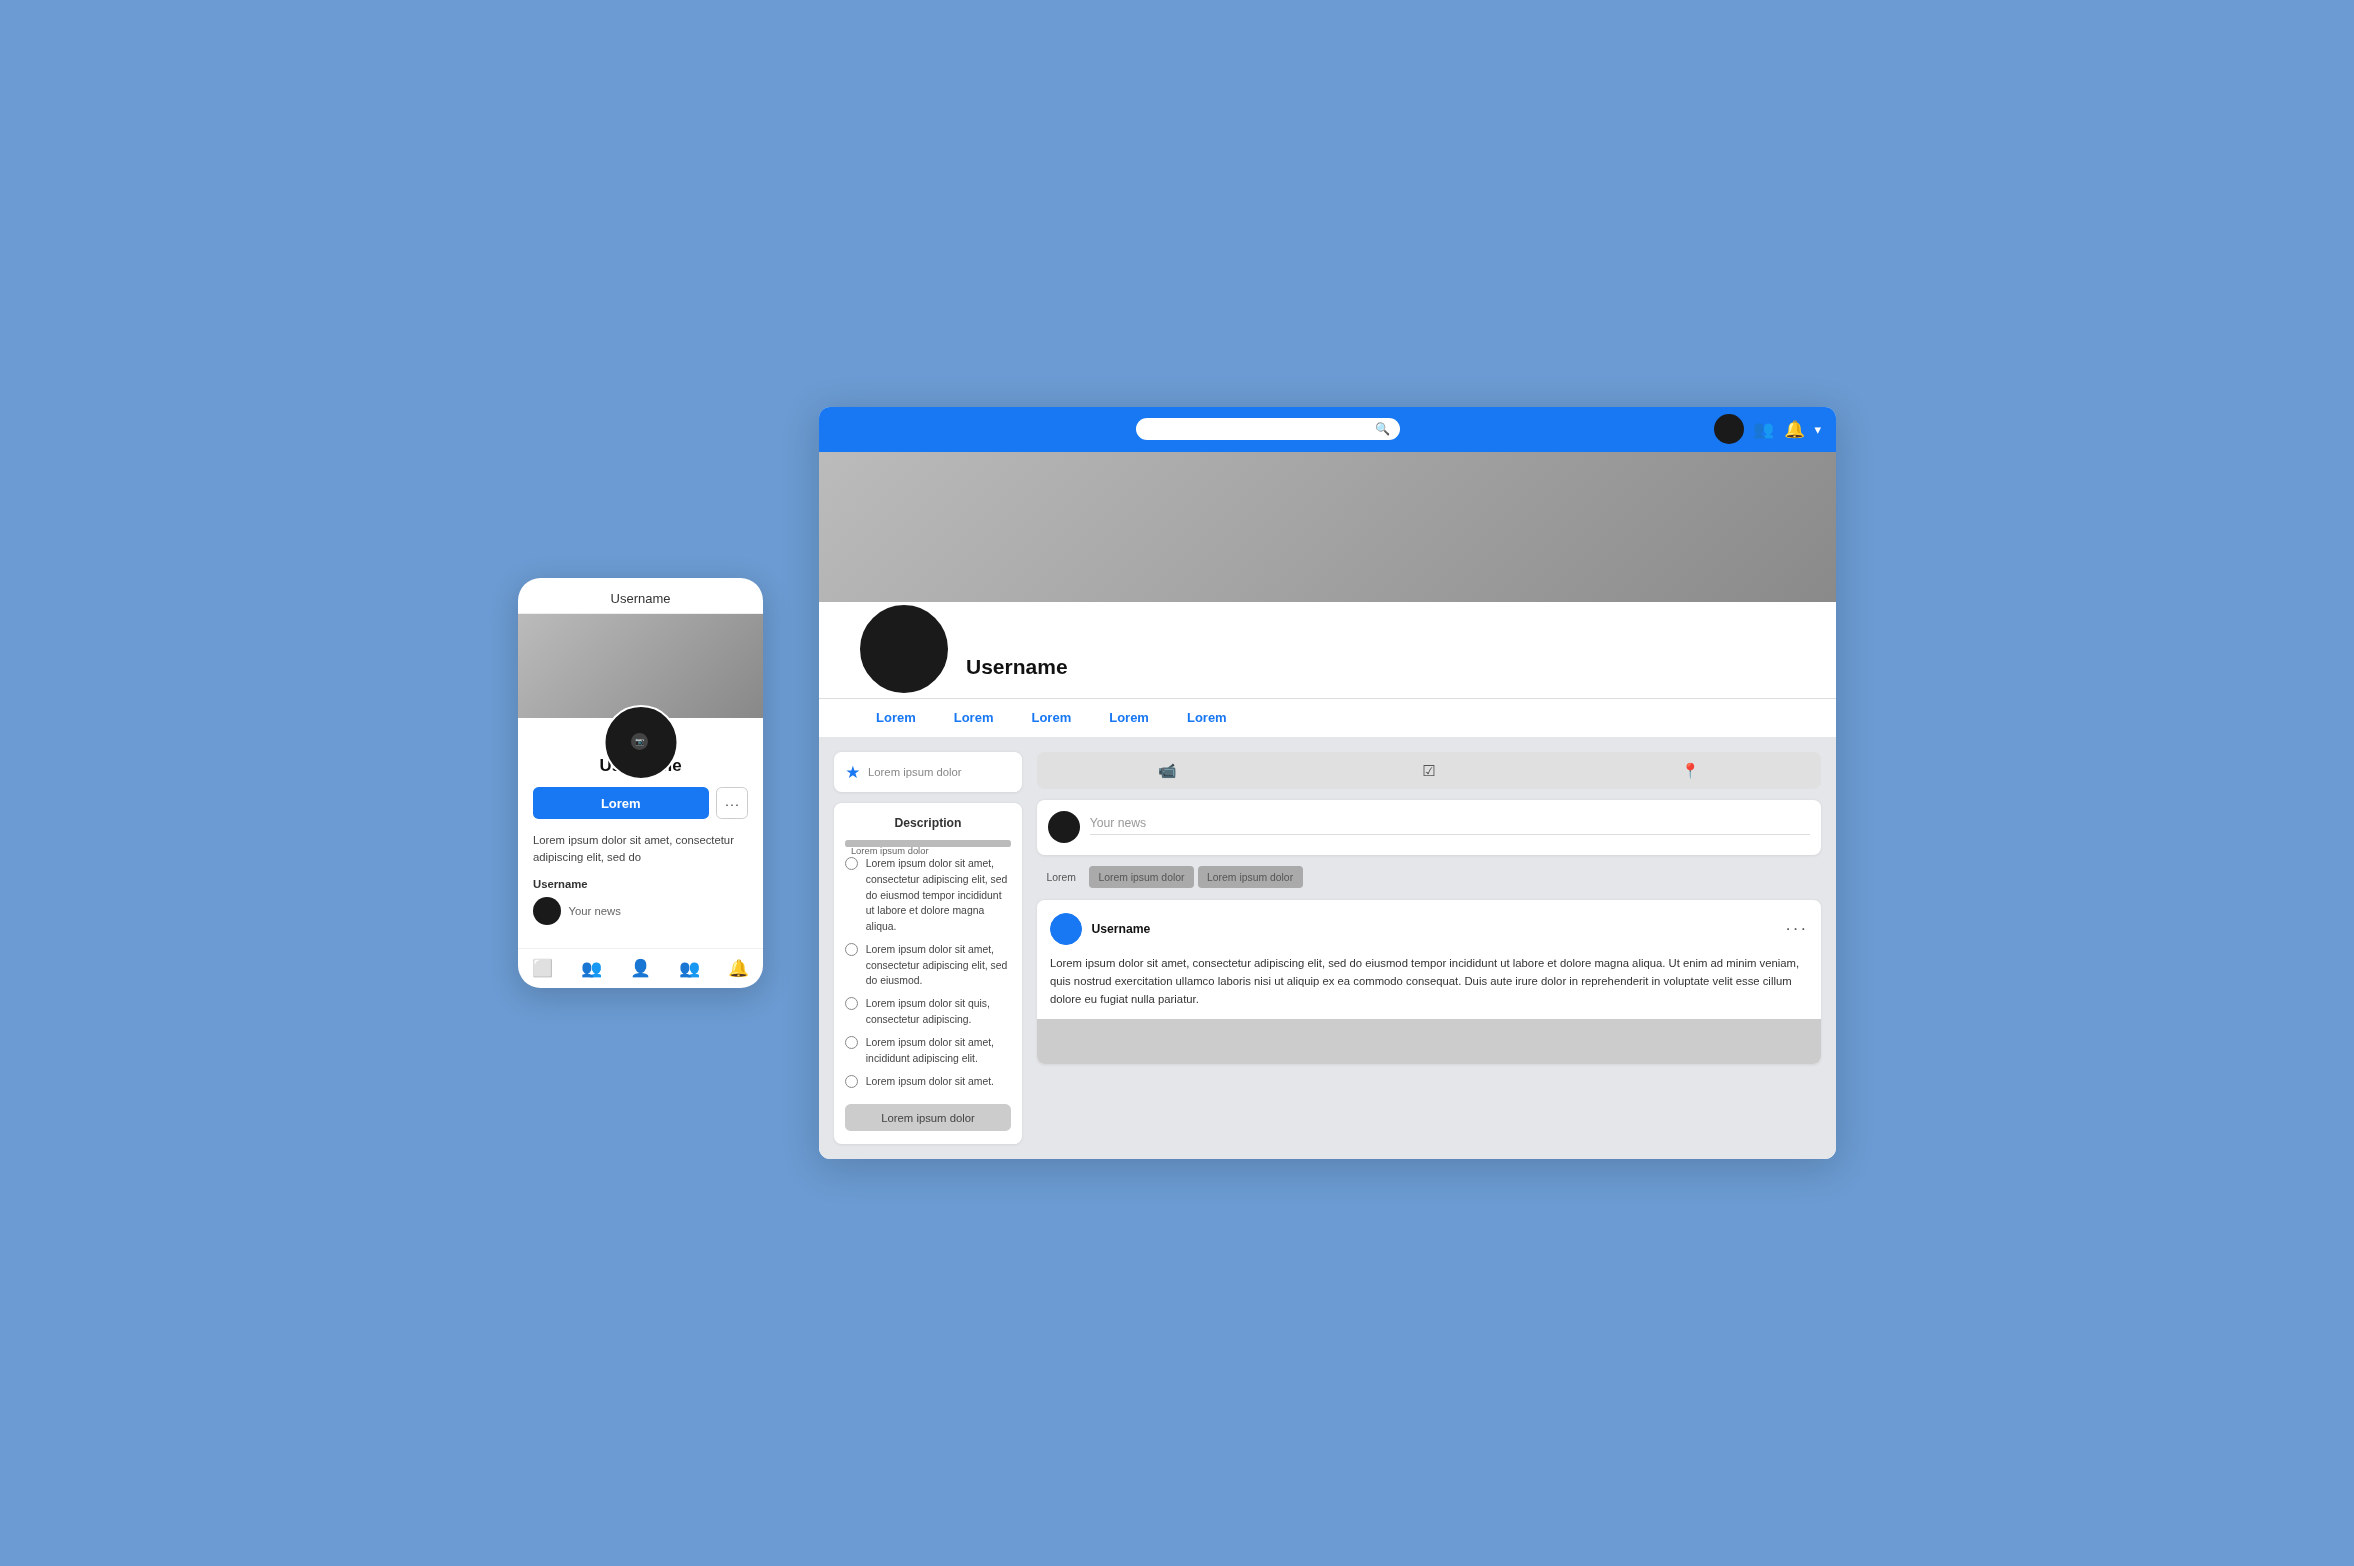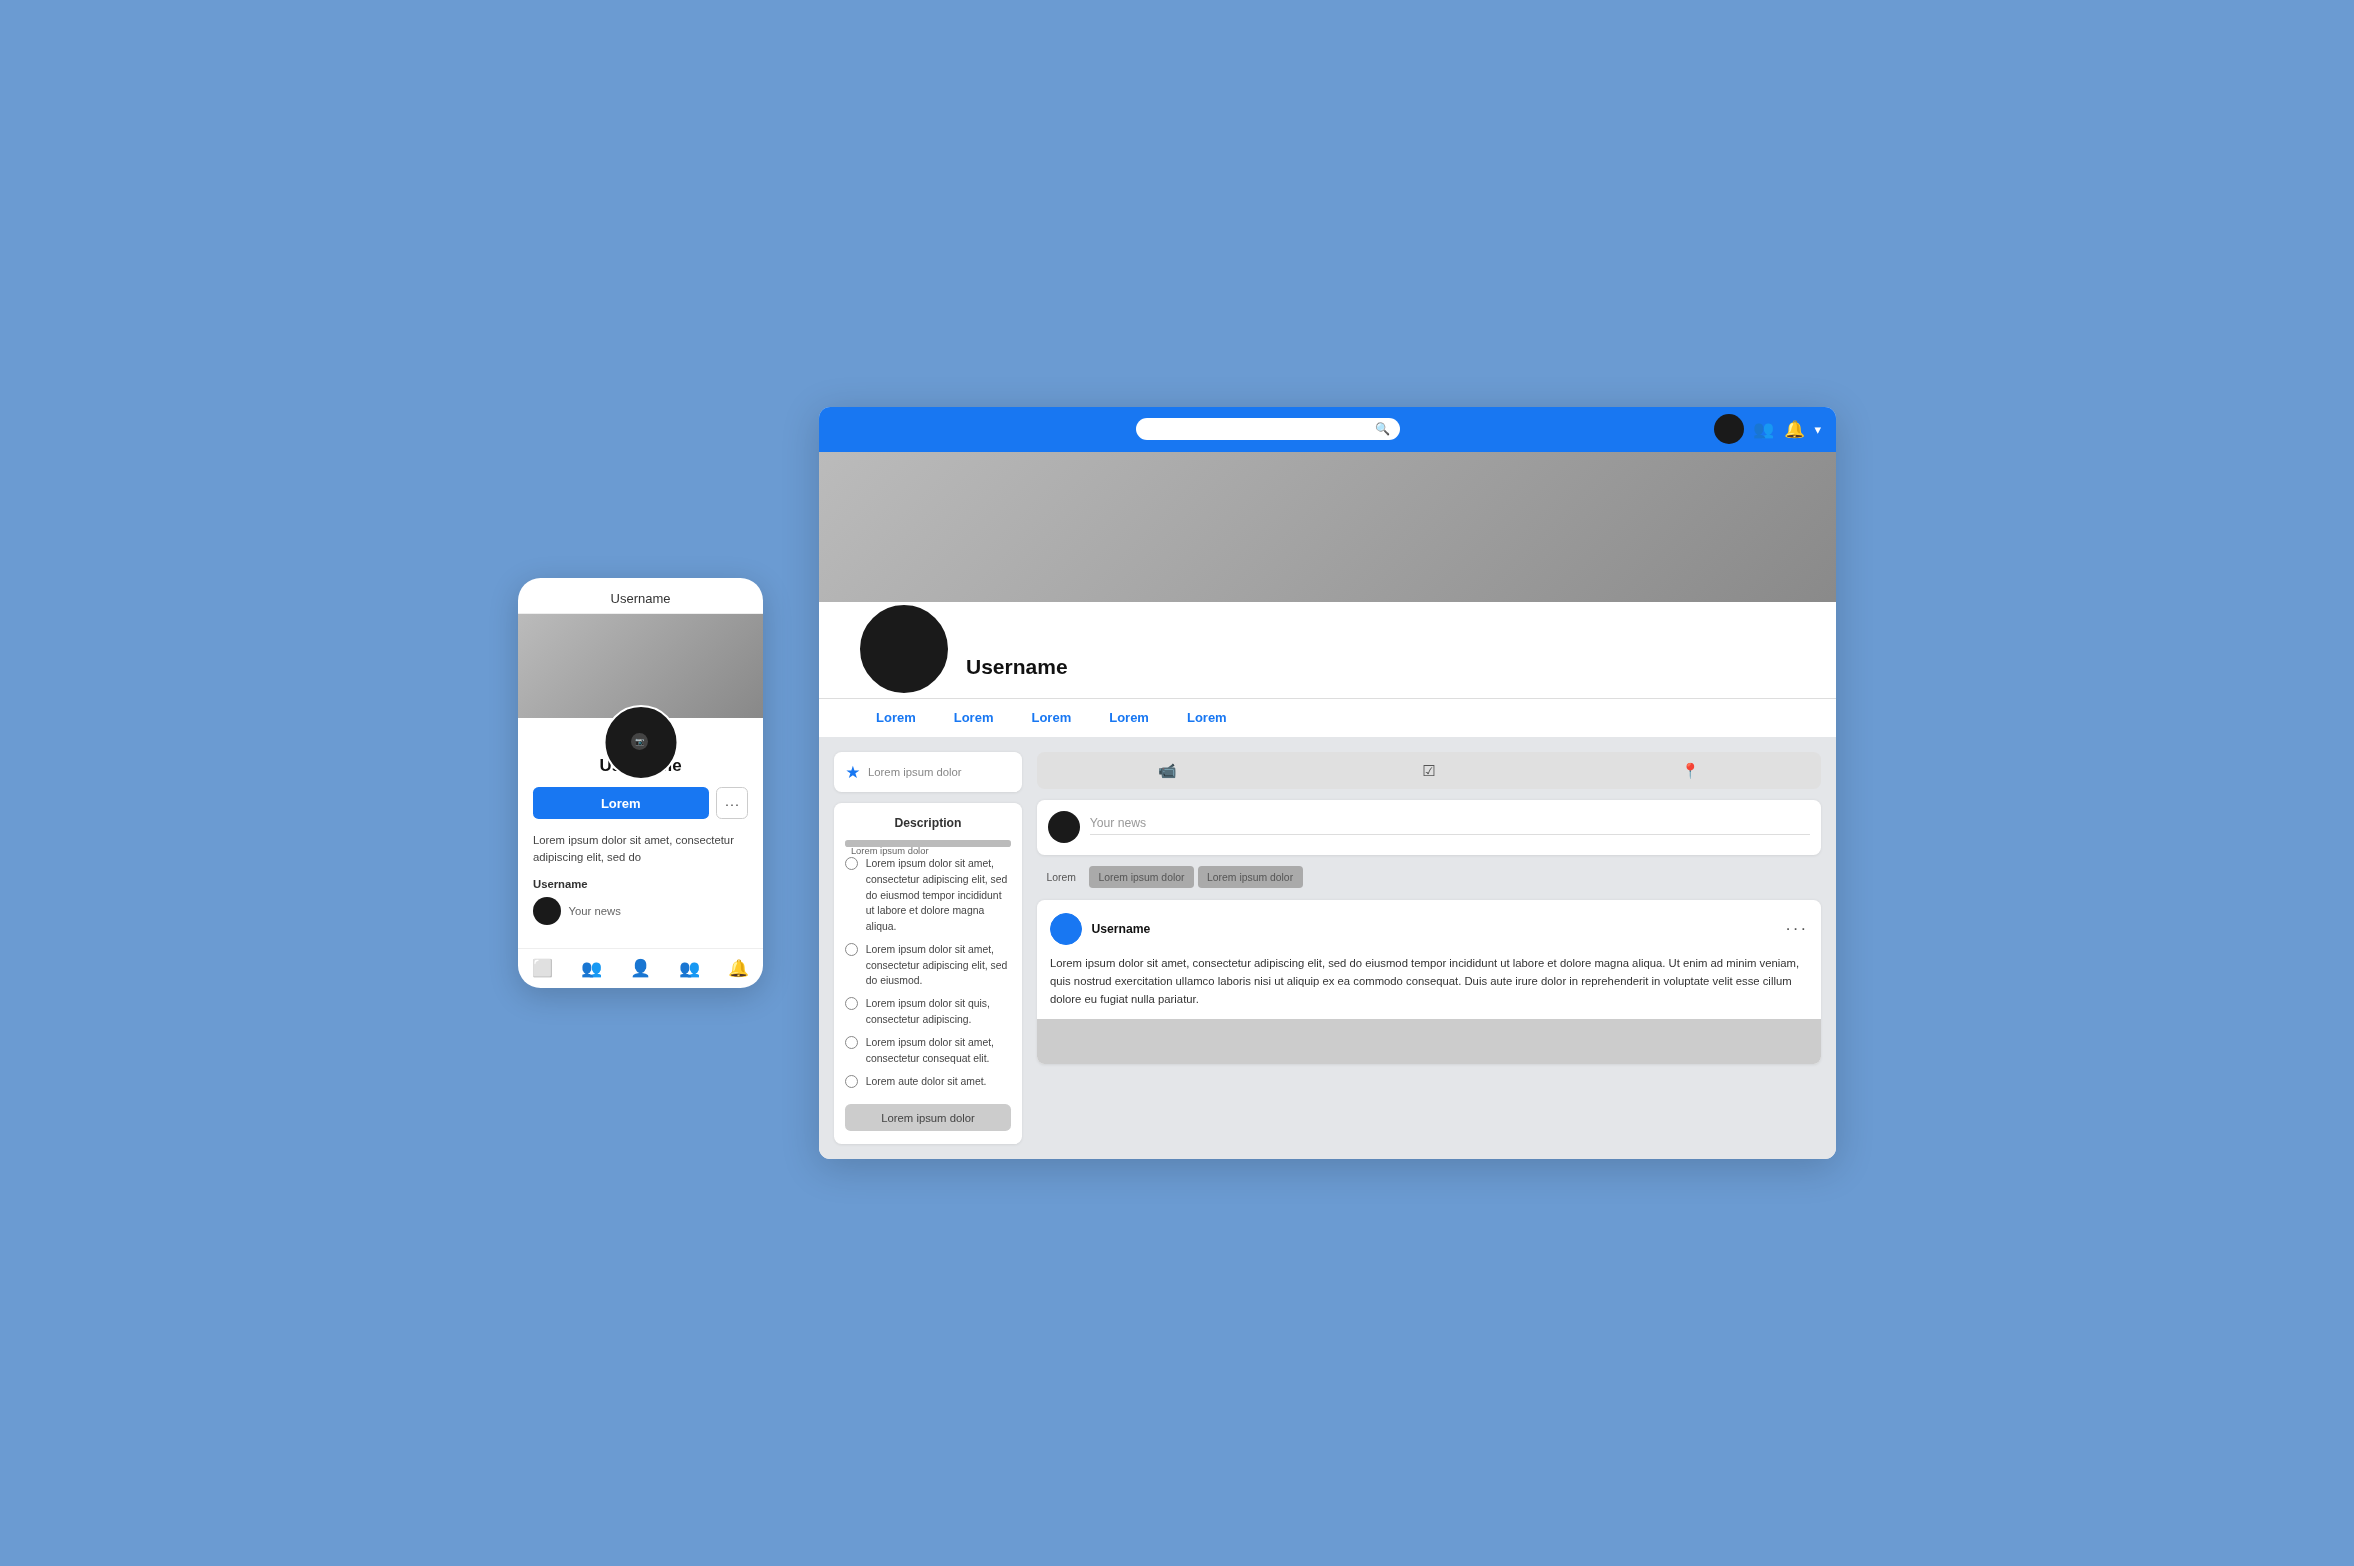--- a/index.html
+++ b/index.html
@@ -597,25 +597,25 @@
             <div class="desc-list-item">
               <div class="desc-bullet"></div>
               <span class="desc-text">Lorem ipsum dolor sit amet, consectetur adipiscing elit, sed do eiusmod.</span>
             </div>
             <div class="desc-list-item">
               <div class="desc-bullet"></div>
               <span class="desc-text">Lorem ipsum dolor sit quis, consectetur adipiscing.</span>
             </div>
             <div class="desc-list-item">
               <div class="desc-bullet"></div>
-              <span class="desc-text">Lorem ipsum dolor sit amet, consectetur consequat elit.</span>
+              <span class="desc-text">Lorem ipsum dolor sit amet, incididunt adipiscing elit.</span>
             </div>
             <div class="desc-list-item">
               <div class="desc-bullet"></div>
-              <span class="desc-text">Lorem aute dolor sit amet.</span>
+              <span class="desc-text">Lorem ipsum dolor sit amet.</span>
             </div>
 
             <button class="desc-btn">Lorem ipsum dolor</button>
           </div>
         </div>
 
         <div class="right-col">
 
           <div class="media-tabs">
             <div class="media-tab">

